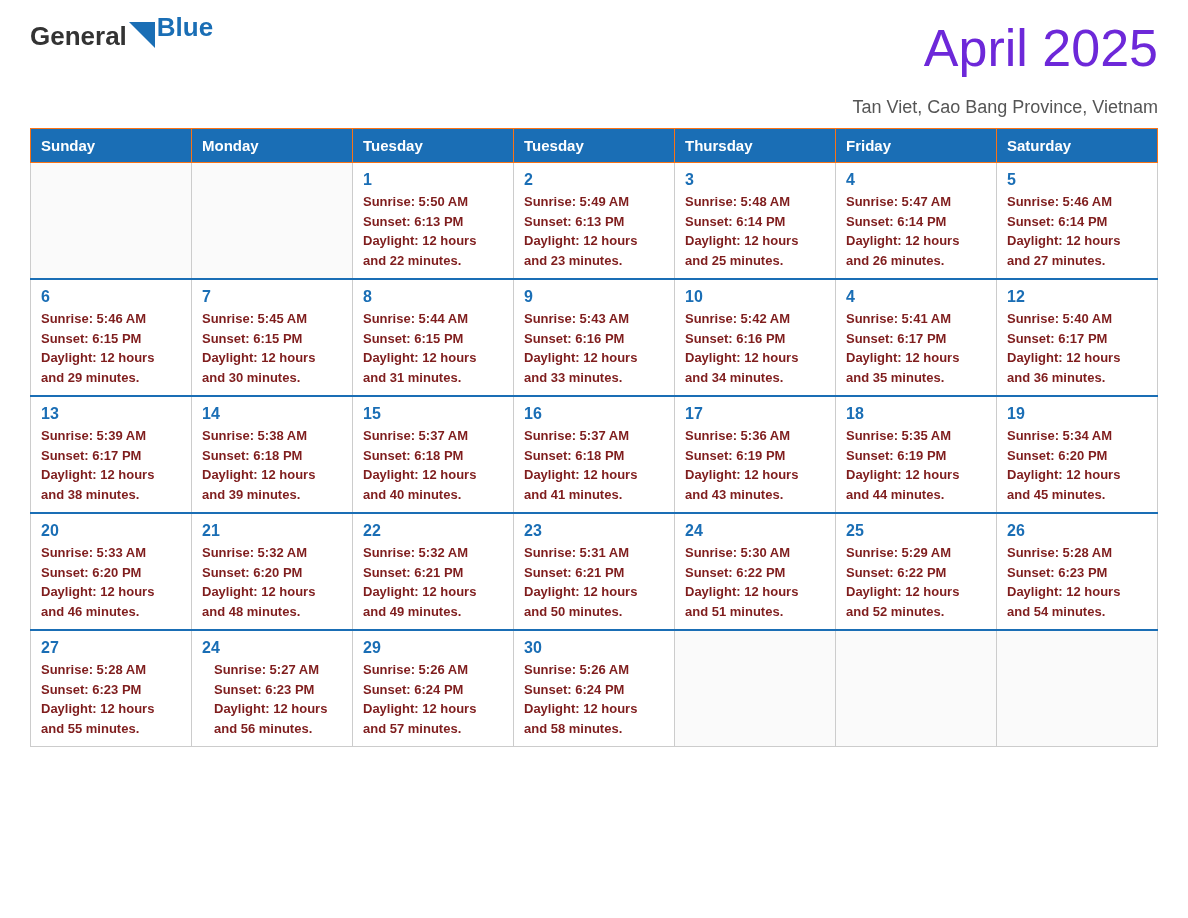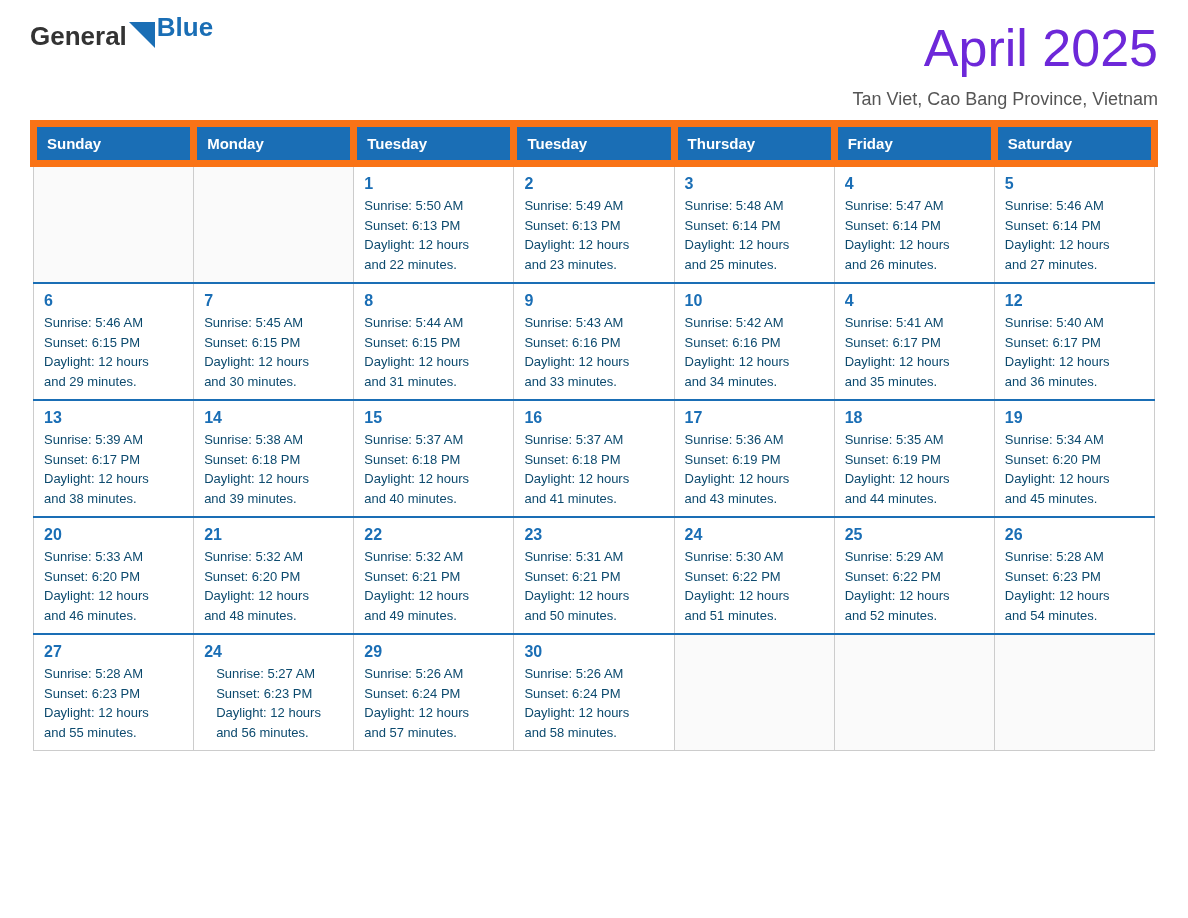--- a/index.html
+++ b/index.html
@@ -36,56 +36,57 @@
     }
     .month-title {
       font-size: 52px;
       font-weight: normal;
       color: #6d28d9;
       line-height: 1.1;
     }
     .location {
       font-size: 18px;
       color: #555;
-      margin-top: 12px;
+      margin-top: 20px;
     }
     .calendar {
       width: 100%;
       border-collapse: collapse;
       border: 1px solid #ccc;
     }
     .calendar th {
       background-color: #1a6eb5;
       color: #fff;
       font-size: 15px;
       font-weight: bold;
       padding: 8px 10px;
       text-align: left;
-      border: 7px solid #f97316;
+      border: 1px solid #f97316;
     }
     .calendar td {
       vertical-align: top;
       padding: 8px 10px;
       border: 1px solid #ccc;
       width: 14.28%;
       min-height: 100px;
       font-size: 13px;
       color: #333;
     }
     .day-num {
       font-size: 16px;
       font-weight: bold;
       color: #1a6eb5;
       display: block;
       margin-bottom: 3px;
     }
     .day-info {
-      color: #0c4a6e;
+      color: #7f1d1d;
       font-size: 13px;
       line-height: 1.5;
+      font-weight: bold;
     }
     .empty-cell {
       background: #fafafa;
     }
     .row-divider td {
       border-top: 2px solid #1a6eb5;
     }
   </style>
 </head>
 <body>

